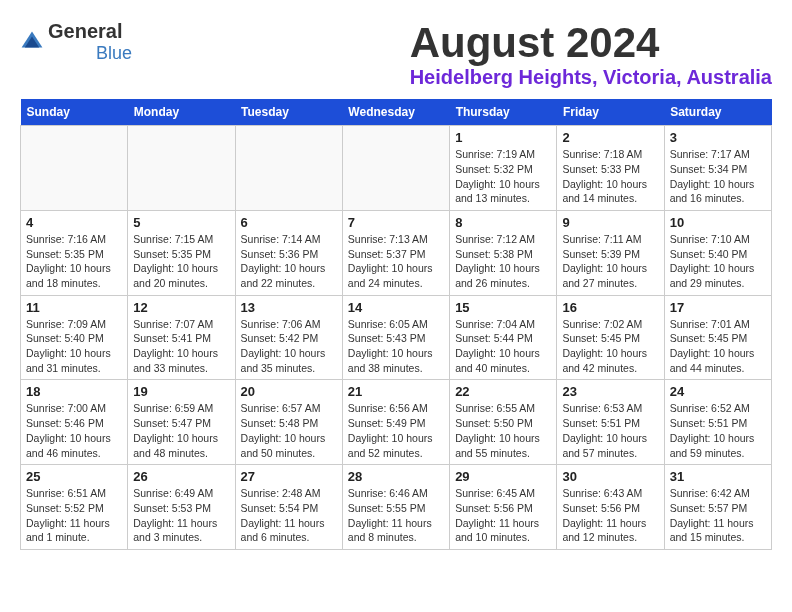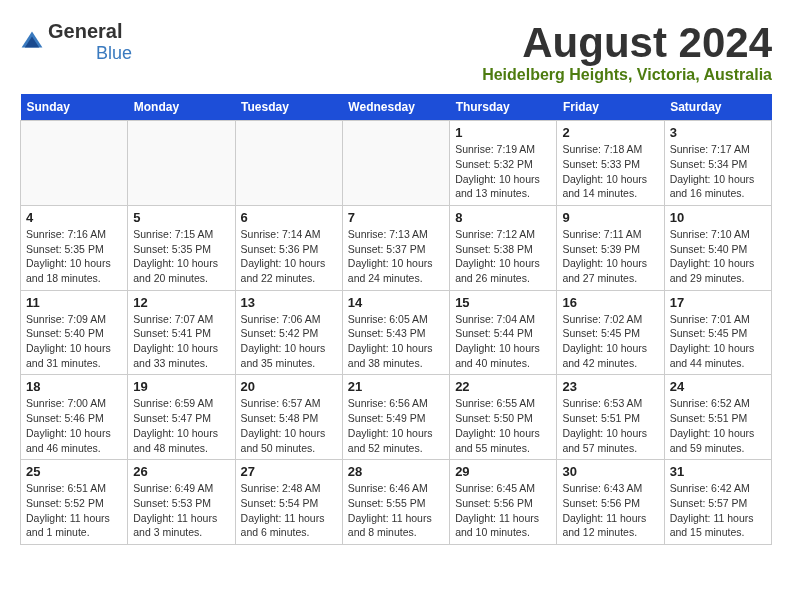--- a/index.html
+++ b/index.html
@@ -30,31 +30,31 @@
       font-size: 18px;
       font-weight: normal;
       color: #3a7abf;
       margin-left: 48px;
     }
     .logo-icon {
       width: 24px;
       height: 24px;
     }
     .title-area {
-      text-align: right;
+      text-align: left;
     }
     .month-title {
       font-size: 42px;
       font-weight: bold;
       color: #333;
       line-height: 1.1;
     }
     .location-title {
-      font-size: 16px;
-      color: #4d7c0f;
+      font-size: 20px;
+      color: #6d28d9;
       font-weight: bold;
     }
     table {
       width: 100%;
       border-collapse: collapse;
       font-size: 11px;
     }
     th {
       background-color: #1d4ed8;
       color: white;

